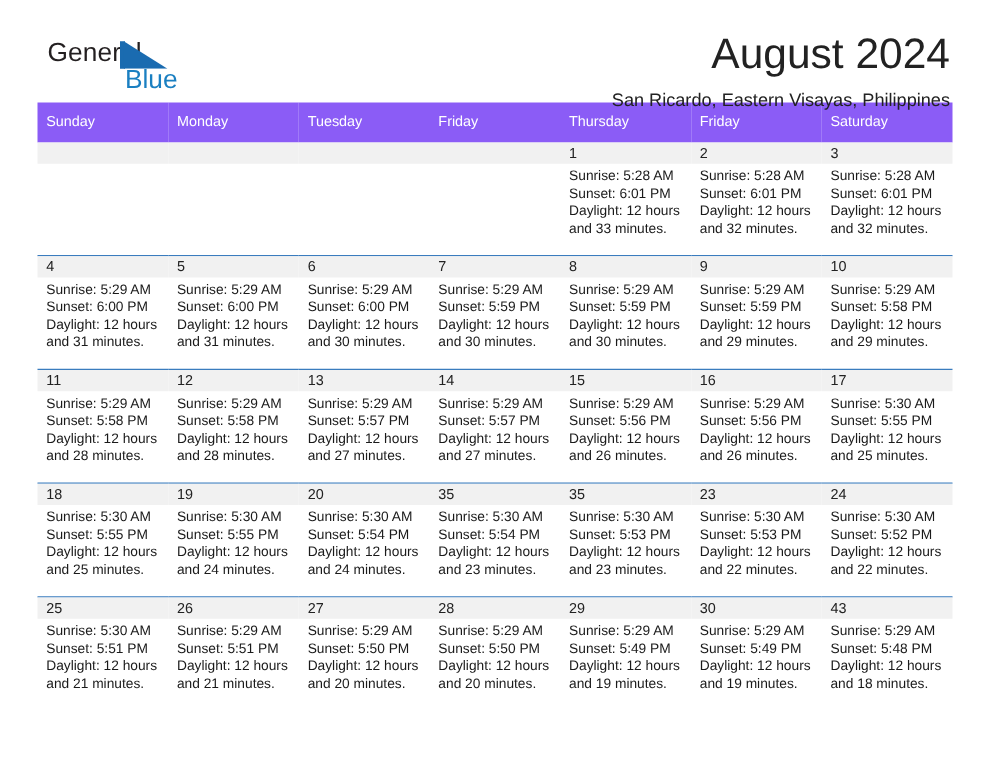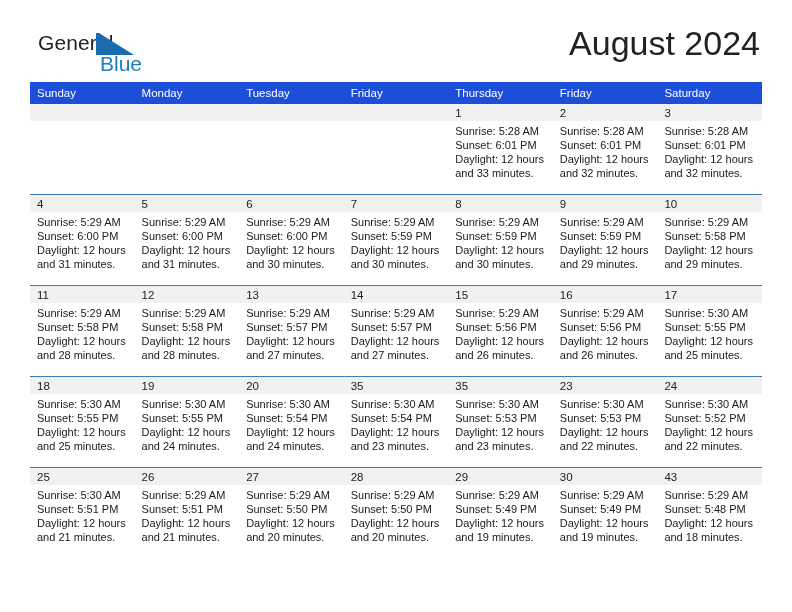--- a/index.html
+++ b/index.html
@@ -60,27 +60,27 @@
   }
 
   
   .cal {
     width: 732px;
     border-collapse: collapse;
     table-layout: fixed;
     margin-top: 4px;
   }
   .cal th {
-    background: #1d4ed8;
+    background: #8b5cf6;
     color: #ffffff;
     font-size: 11.5px;
     font-weight: normal;
     text-align: left;
     padding: 5px 0 5px 7px;
-    height: 22px;
+    height: 32px;
   }
   .cal td {
     vertical-align: top;
     border-top: 1px solid #3a7cbe;
     padding: 0;
     height: 90px;
     width: 104.5px;
   }
   .cal tr.week:first-child td { border-top: none; }
 
@@ -113,20 +113,21 @@
       <span class="brand-general">General</span>
       <span class="brand-bar"></span>
       <svg class="brand-flag" viewBox="0 0 35 22">
         <polygon points="0,0 35,22 0,22" fill="#1a6bb0"></polygon>
       </svg>
       <span class="brand-blue">Blue</span>
     </div>
 
     <div class="title-block">
       <div class="cal-title">August 2024</div>
+      <div class="cal-sub">San Ricardo, Eastern Visayas, Philippines</div>
     </div>
 
   </div>
 
   <table class="cal">
     <thead>
       <tr>
         <th>Sunday</th>
         <th>Monday</th>
         <th>Tuesday</th>

